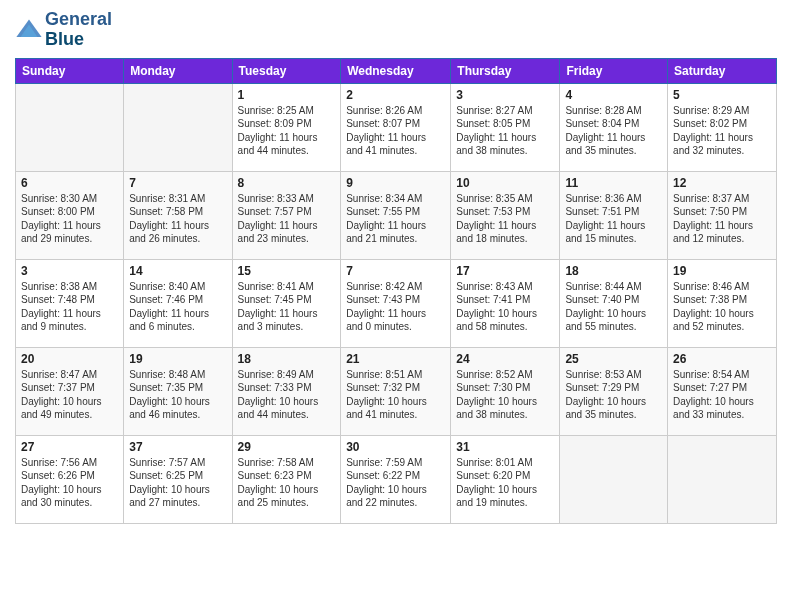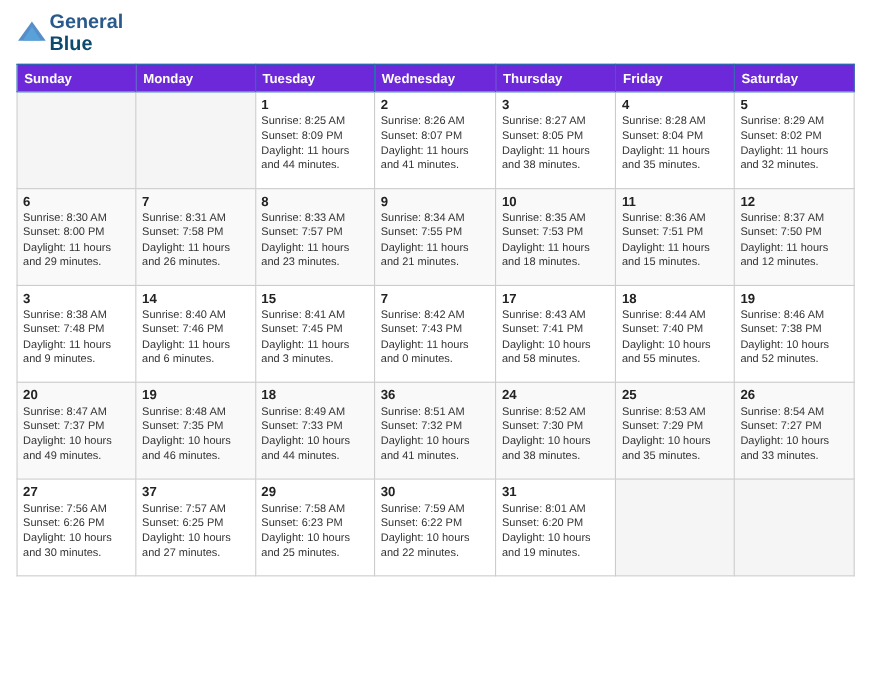--- a/index.html
+++ b/index.html
@@ -217,21 +217,21 @@
           </td>
           <td>
             <span class="day-num">19</span>
             <div class="day-info">Sunrise: 8:48 AM<br>Sunset: 7:35 PM<br>Daylight: 10 hours and 46 minutes.</div>
           </td>
           <td>
             <span class="day-num">18</span>
             <div class="day-info">Sunrise: 8:49 AM<br>Sunset: 7:33 PM<br>Daylight: 10 hours and 44 minutes.</div>
           </td>
           <td>
-            <span class="day-num">36</span>
+            <span class="day-num">21</span>
             <div class="day-info">Sunrise: 8:51 AM<br>Sunset: 7:32 PM<br>Daylight: 10 hours and 41 minutes.</div>
           </td>
           <td>
             <span class="day-num">24</span>
             <div class="day-info">Sunrise: 8:52 AM<br>Sunset: 7:30 PM<br>Daylight: 10 hours and 38 minutes.</div>
           </td>
           <td>
             <span class="day-num">25</span>
             <div class="day-info">Sunrise: 8:53 AM<br>Sunset: 7:29 PM<br>Daylight: 10 hours and 35 minutes.</div>
           </td>

